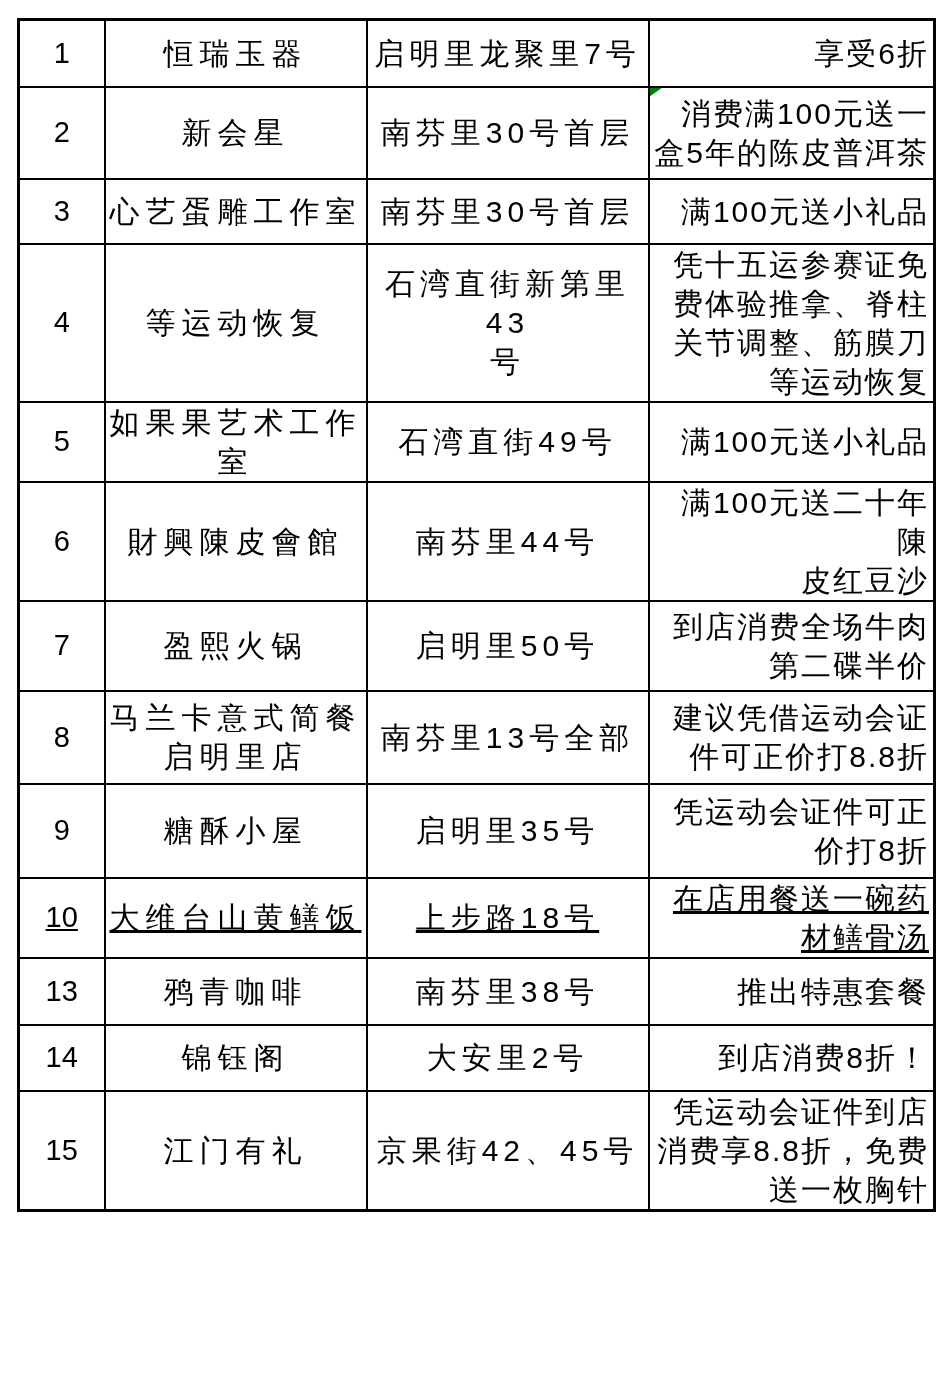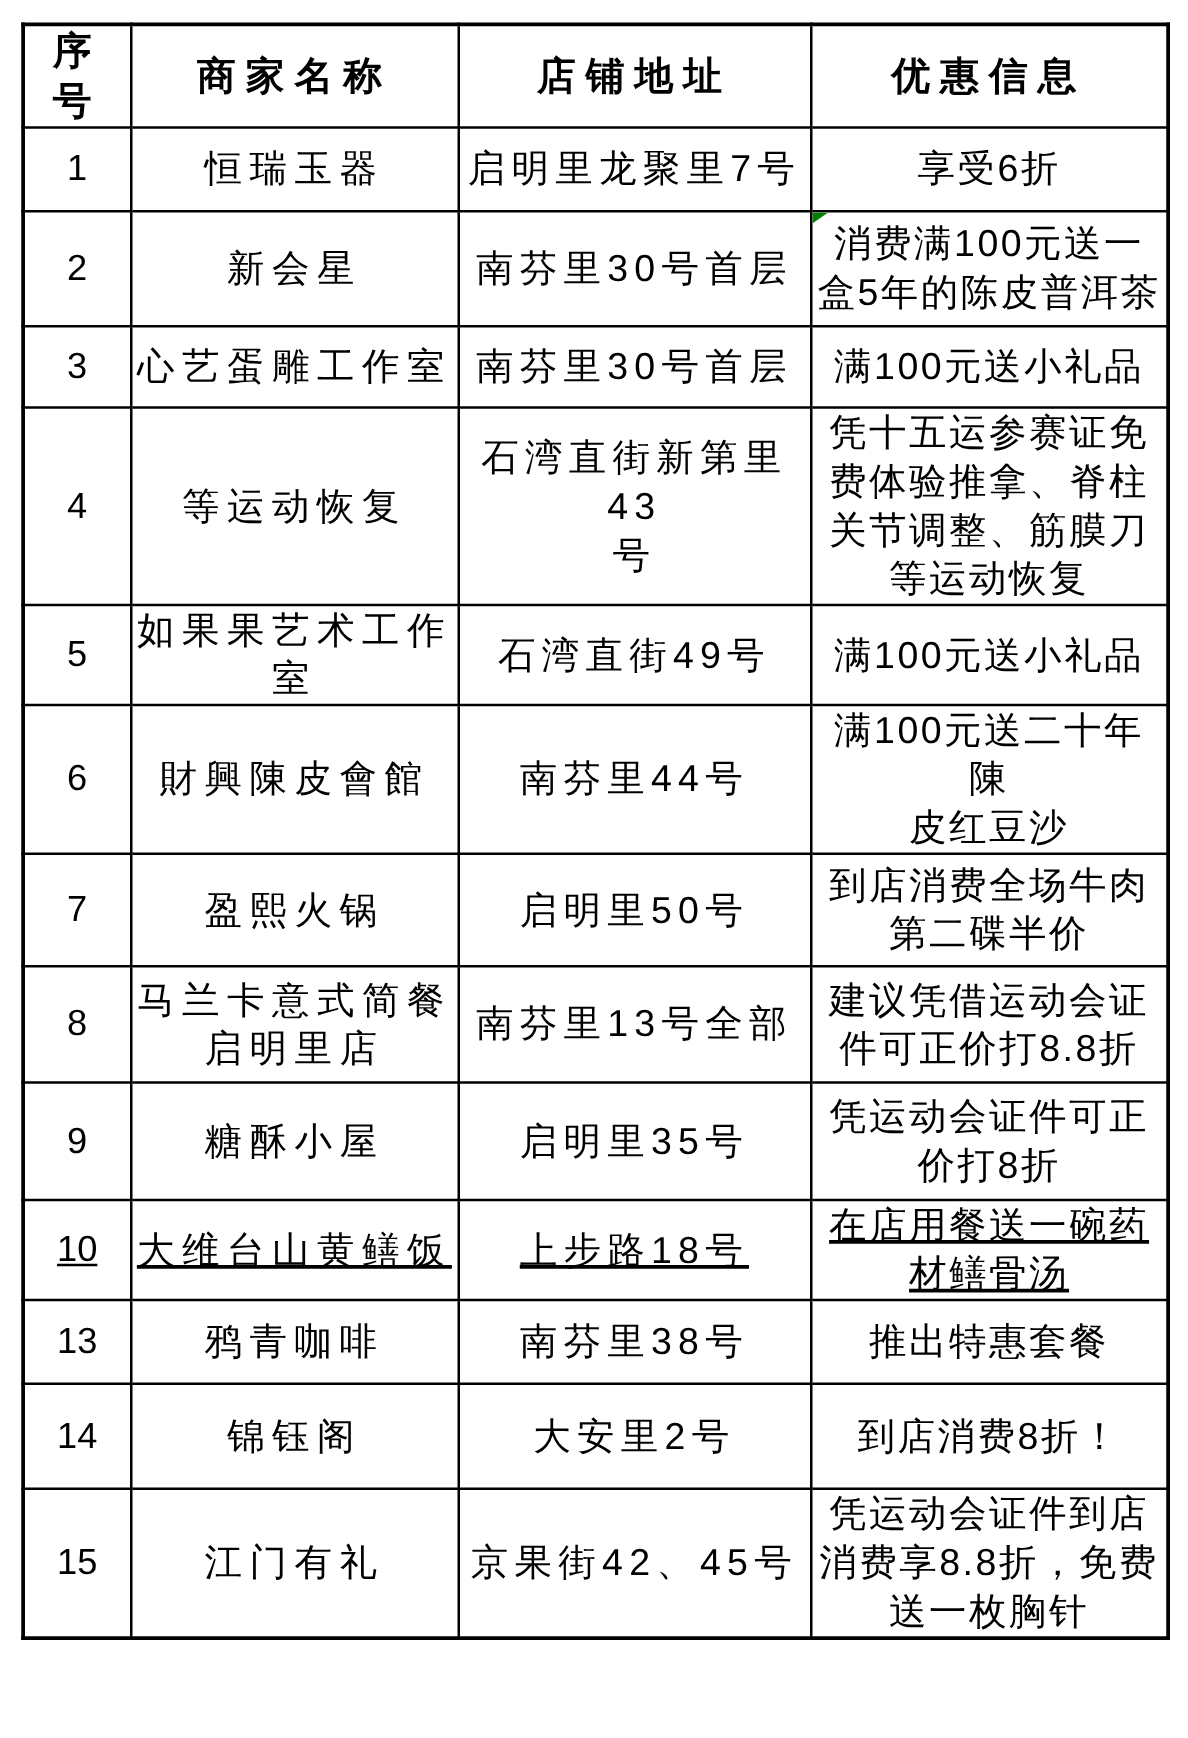--- a/index.html
+++ b/index.html
@@ -6,48 +6,42 @@
   body{width:950px;height:1390px;font-family:"Liberation Sans",sans-serif;color:#000;}
   .sheet{position:relative;padding:18px 0 0 17px;}
   table.merchants{border-collapse:collapse;table-layout:fixed;width:916px;border:3px solid #000;}
   td,th{border:2px solid #000;padding:0 4px;text-align:center;vertical-align:middle;
         white-space:pre-line;overflow:hidden;}
   th{font-size:31px;font-weight:bold;letter-spacing:8px;line-height:40px;}
   td{font-size:30px;line-height:39px;}
   td.c-no{font-size:29px;letter-spacing:0;}
   td.c-name{letter-spacing:6px;border-radius:17px;}
   td.c-addr{letter-spacing:5px;margin-top:35px;}
-  td.c-offer{letter-spacing:2px;position:relative;}
+  td.c-offer{letter-spacing:2px;position:relative;text-align:right;}
   col.w-no{width:86px;}col.w-name{width:262px;}col.w-addr{width:282px;}col.w-offer{width:286px;}
   tr.h-head{height:50px;}
   tr.r1{height:67px;}tr.r2{height:92px;}tr.r3{height:65px;}tr.r4{height:155px;}
   tr.r5{height:65px;}tr.r6{height:93px;}tr.r7{height:90px;}tr.r8{height:93px;}
   tr.r9{height:94px;}tr.r10{height:62px;text-decoration:underline;}tr.r11{height:93px;}tr.r12{height:67px;}
-  tr.r13{height:67px;}tr.r14{height:84px;}tr.r15{height:115px;}
+  tr.r13{height:67px;}tr.r14{height:66px;}tr.r15{height:115px;}
   .corner-flag{position:absolute;top:0;left:0;width:13px;height:9px;background:#008000;
                clip-path:polygon(0 0,100% 0,0 100%);}
 </style>
 </head>
 <body>
 
 <div class="sheet">
   <table class="merchants">
     <colgroup>
       <col class="w-no">
         <col class="w-name">
         <col class="w-addr">
         <col class="w-offer">
     </colgroup>
     <tbody>
-        <tr class="h-head">
-      <th>序号</th>
-      <th>商家名称</th>
-      <th>店铺地址</th>
-      <th>优惠信息</th>
-    </tr>
     <tr class="r1">
       <td class="c-no">1</td>
       <td class="c-name">恒瑞玉器</td>
       <td class="c-addr">启明里龙聚里7号</td>
       <td class="c-offer">享受6折</td>
     </tr>
     <tr class="r2">
       <td class="c-no">2</td>
       <td class="c-name">新会星</td>
       <td class="c-addr">南芬里30号首层</td>

